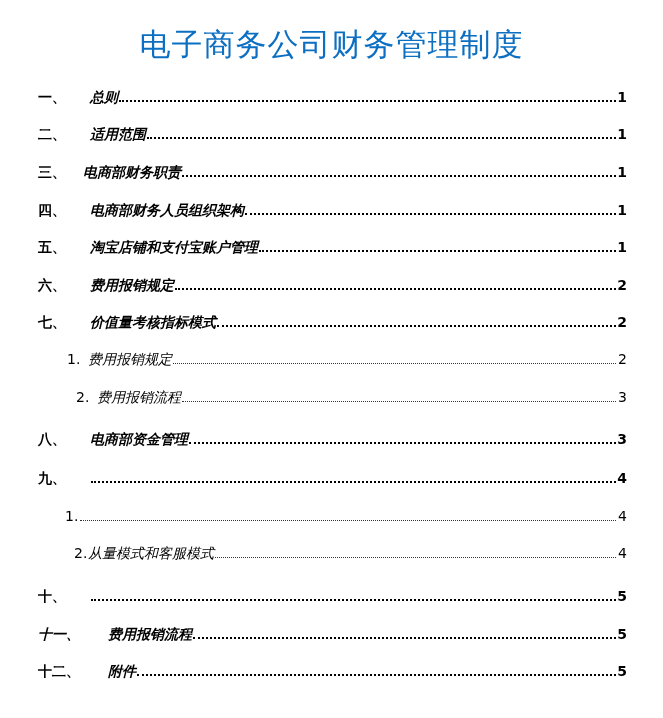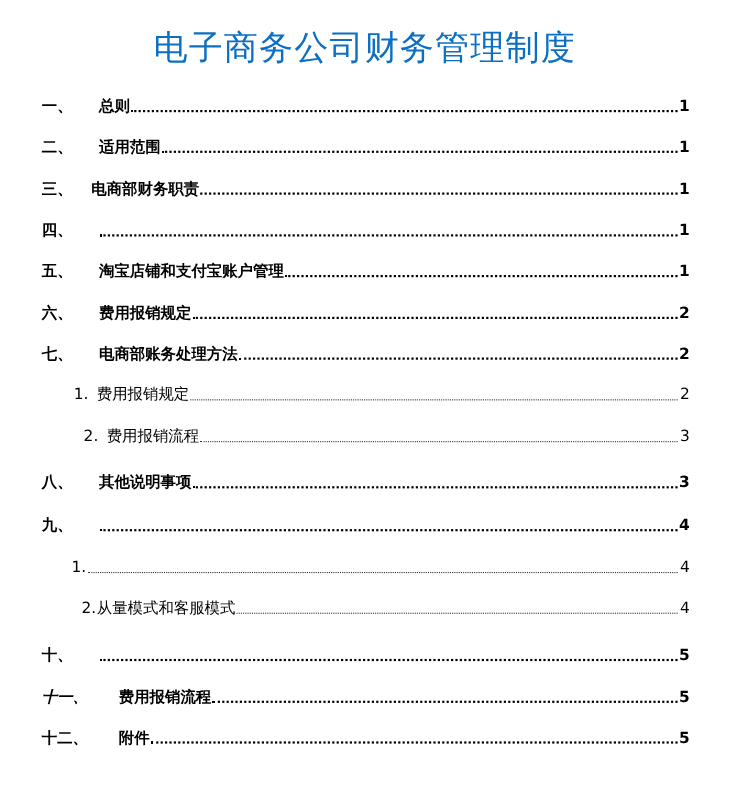--- a/index.html
+++ b/index.html
@@ -46,20 +46,21 @@
       white-space: nowrap;
     }
     .entry.l1 { font-weight: bold; }
     .entry.l2 { font-weight: normal; font-size: 14px; }
     .num {
       display: inline-block;
       flex: none;
     }
     .label {
       flex: none;
+      font-style: italic;
     }
     .leader {
       flex: 1 1 auto;
       height: 0;
       border-bottom: 2px dotted #000;
       margin: 0 1px 4px 1px;
     }
     .entry.l2 .leader {
       border-bottom: 1px dotted #333;
     }
@@ -94,62 +95,63 @@
 
   <div class="entry l1" style="top:161px;">
     <span class="num" style="width:45px;">三、</span>
     <span class="label">电商部财务职责</span>
     <span class="leader"></span>
     <span class="page">1</span>
   </div>
 
   <div class="entry l1" style="top:199px;">
     <span class="num" style="width:52px;">四、</span>
+    <span class="label">电商部财务人员组织架构</span>
     <span class="leader"></span>
     <span class="page">1</span>
   </div>
 
   <div class="entry l1" style="top:236px;">
     <span class="num" style="width:52px;">五、</span>
     <span class="label">淘宝店铺和支付宝账户管理</span>
     <span class="leader"></span>
     <span class="page">1</span>
   </div>
 
   <div class="entry l1" style="top:274px;">
     <span class="num" style="width:52px;">六、</span>
     <span class="label">费用报销规定</span>
     <span class="leader"></span>
     <span class="page">2</span>
   </div>
 
   <div class="entry l1" style="top:311px;">
     <span class="num" style="width:52px;">七、</span>
-    <span class="label">电商部账务处理方法</span>
+    <span class="label">价值量考核指标模式</span>
     <span class="leader"></span>
     <span class="page">2</span>
   </div>
 
   <div class="entry l2" style="top:348px; left:67px; width:560px;">
     <span class="num" style="width:21px;">1.</span>
     <span class="label">费用报销规定</span>
     <span class="leader"></span>
     <span class="page">2</span>
   </div>
 
   <div class="entry l2" style="top:386px; left:76px; width:551px;">
     <span class="num" style="width:21px;">2.</span>
     <span class="label">费用报销流程</span>
     <span class="leader"></span>
     <span class="page">3</span>
   </div>
 
   <div class="entry l1" style="top:428px;">
     <span class="num" style="width:52px;">八、</span>
-    <span class="label">其他说明事项</span>
+    <span class="label">电商部资金管理</span>
     <span class="leader"></span>
     <span class="page">3</span>
   </div>
 
   <div class="entry l1" style="top:467px;">
     <span class="num" style="width:52px;">九、</span>
     <span class="leader"></span>
     <span class="page">4</span>
   </div>
 

